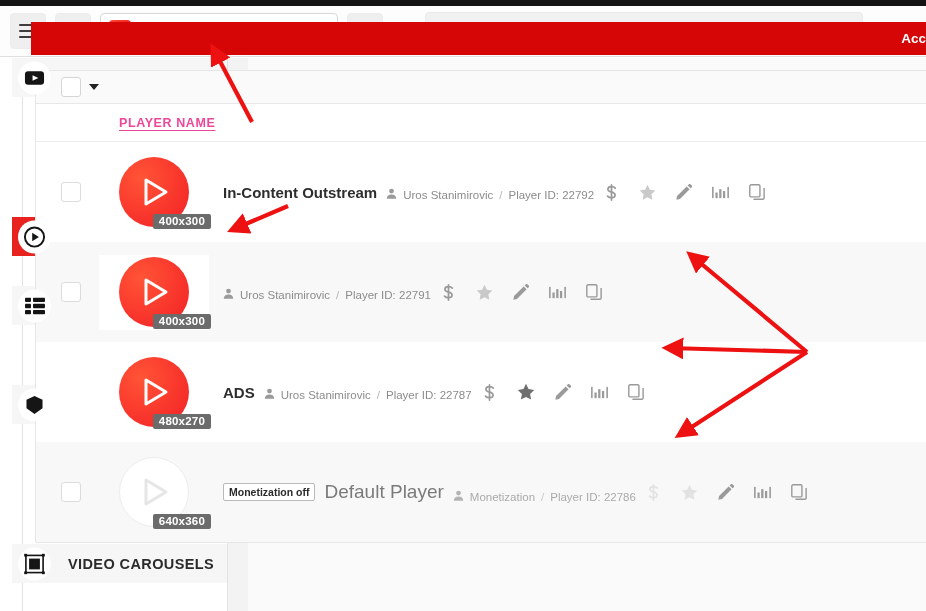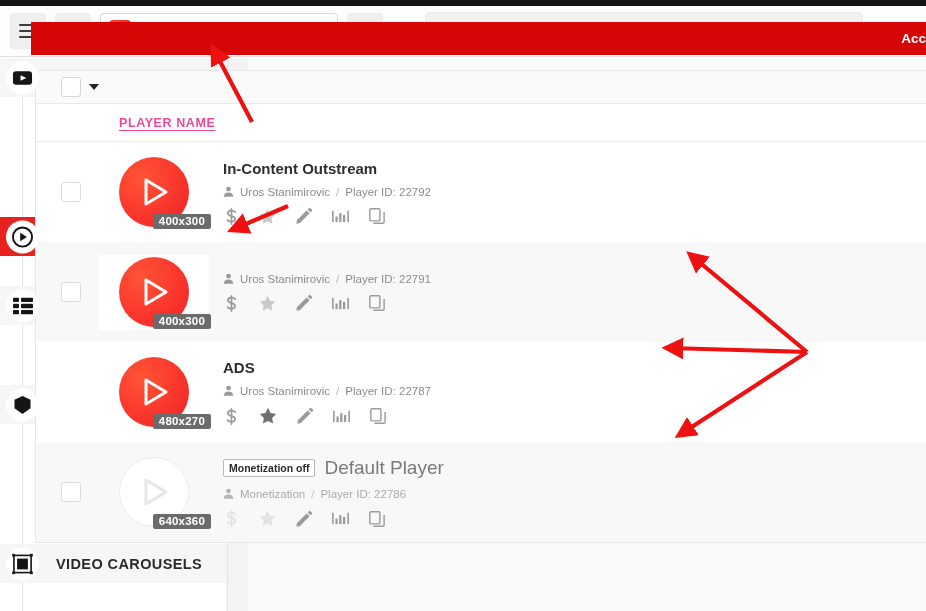--- a/index.html
+++ b/index.html
@@ -46,21 +46,21 @@
   }
   .searchbox .ph{ font-size:12.5px; font-style:italic; color:#6f6f6f; }
 
   
   .sidebar{
     position:absolute; left:0; top:58px; width:228px; height:553px;
     background:#fff; border-right:1px solid #e3e3e3; overflow:hidden;
   }
   .spine{ position:absolute; left:22px; top:0; width:1px; height:553px; background:#e2e2e2; }
 
-  .grp{ position:relative; height:39px; display:flex; align-items:center; background:#f6f6f6; }
+  .grp{ position:relative; height:39px; display:flex; align-items:center; background:#f6f6f6;margin-left:12px; }
   .grp.active{ background:#e8231f; }
   .grp .bubble{
     position:absolute; left:6px; top:50%; transform:translateY(-50%);
     width:33px; height:33px; border-radius:50%; background:#fff;
     display:flex; align-items:center; justify-content:center; z-index:2;
   }
   .grp .gtitle{
     margin-left:56px; font-size:14.5px; font-weight:bold; color:#2b2b2b; letter-spacing:.4px;
   }
   .grp.active .gtitle{ color:#fff; }
@@ -110,29 +110,29 @@
   }
   .circ.ghost{ background:#fff; border:1px solid #ededed; }
   .ptri{ position:relative; width:40px; height:40px; }
   .ptri svg{ display:block; }
   .dimbadge{
     position:absolute; right:-2px; bottom:1px;
     background:#6b6b6b; color:#fff; font-size:11.5px; font-weight:bold;
     padding:1px 6px 2px; border-radius:2px; letter-spacing:.2px;
   }
 
-  .meta{ margin-left:14px; display:flex; flex-direction:column; justify-content:center; gap:9px; }
+  .meta{ margin-left:14px; display:flex; flex-direction:row; justify-content:center; gap:9px; }
   .titleline{ display:flex; align-items:center; gap:9px; }
   .ptitle{ font-size:15px; font-weight:bold; color:#2e2e2e; }
   .ptitle.light{ font-weight:normal; color:#4a4a4a; font-size:19px; }
   .monbadge{
     border:1px solid #b9b9b9; background:#fff; color:#2a2a2a;
     font-size:10.5px; font-weight:bold; padding:2px 5px; border-radius:2px;
   }
-  .byline{ display:flex; align-items:flex-start; gap:6px; font-size:11.5px; color:#8c8c8c; }
+  .byline{ display:flex; align-items:flex-end; gap:6px; font-size:11.5px; color:#8c8c8c; }
   .byline .sep{ color:#b5b5b5; }
   .icons{ display:flex; align-items:center; gap:20px; padding-left:1px; }
   .icons svg{ display:block; }
   .ic{ color:#c9c9c9; }
   .ic.dark{ color:#9a9a9a; }
   .ic.faint{ color:#e2e2e2; }
   .row.faded .ptitle, .row.faded .byline{ opacity:.72; }
 
   
   .arrows{ position:absolute; left:0; top:0; width:926px; height:611px; pointer-events:none; }

